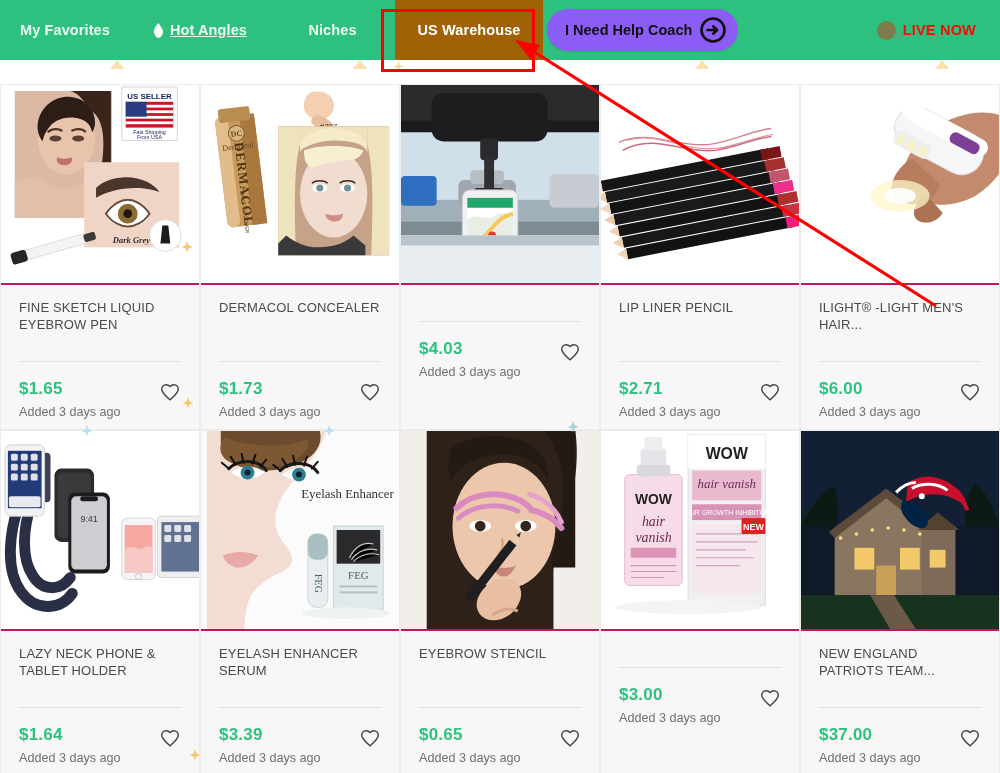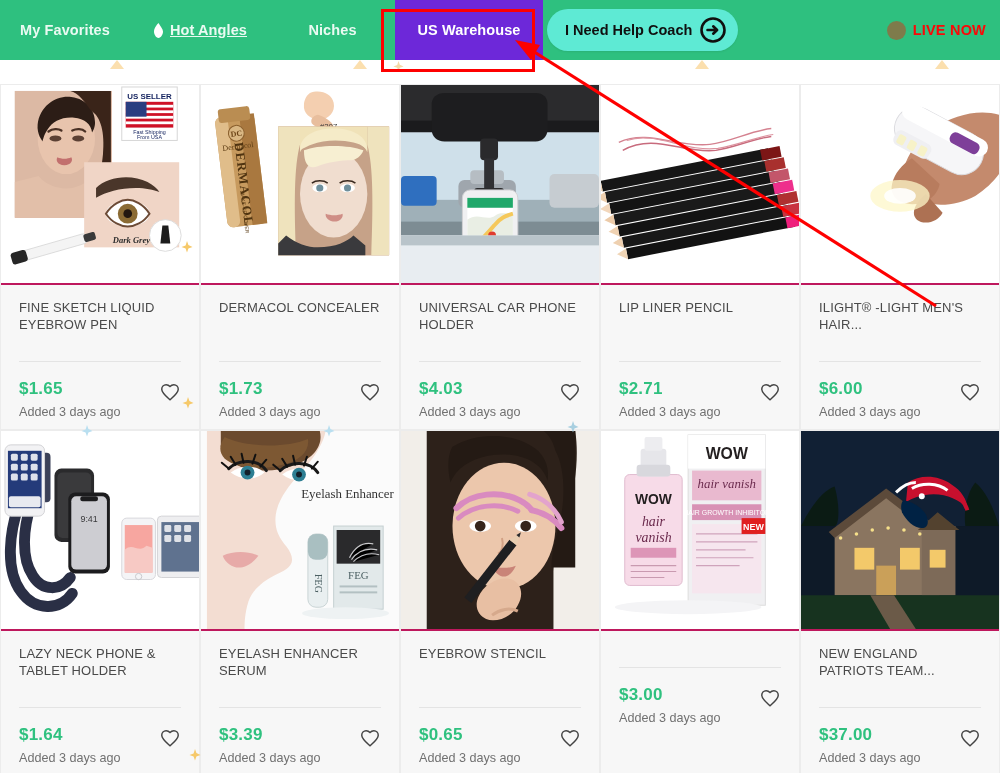--- a/index.html
+++ b/index.html
@@ -34,49 +34,49 @@
     letter-spacing: .1px;
     cursor: pointer;
     padding: 0 10px;
     white-space: nowrap;
   }
   .nav-item.ni-0 { width: 130px; }
   .nav-item.ni-1 { width: 140px; text-decoration: underline; }
   .nav-item.ni-2 { width: 125px; text-align: right; }
   .nav-item.active {
     width: 148px;
-    background: #6d28d9;
+    background: #a16207;
     color: #ffffff;
   }
   .flame-icon { display:inline-block; width:11px; height:15px; position:relative; }
   .flame-icon svg { display:block; }
 
   .coach-btn {
     margin-left: 4px;
     height: 42px;
-    background: #5eead4;
+    background: #8b5cf6;
     border-radius: 21px;
     display: flex;
     align-items: center;
     gap: 8px;
     padding: 0 12px 0 18px;
     cursor: pointer;
     box-shadow: 0 1px 2px rgba(0,0,0,.08);
   }
   .coach-btn .label {
     font-size: 14.5px;
     font-weight: 700;
     color: #101010;
     white-space: nowrap;
   }
   .coach-arrow { width: 26px; height: 26px; flex: 0 0 26px; }
 
   .live-wrap {
     position: absolute;
-    right: 14px; top: 0;
+    right: 24px; top: 0;
     height: 60px;
     display: flex; align-items: center; gap: 7px;
     cursor: pointer;
   }
   .live-dot {
     width: 19px; height: 19px; border-radius: 50%;
     background: #7e7b4b;
   }
   .live-text {
     color: #fb0808;
@@ -357,21 +357,20 @@
           <rect x="67" y="114" width="46" height="10" fill="#20a86a"></rect>
           <path d="M67 136c10-8 20 2 28-4 6-5 12 0 18-4v48H67z" fill="#e9eee4"></path>
           <path d="M70 170c8-12 16-18 24-28 6-8 12-10 19-12" stroke="#f5c85a" stroke-width="4" fill="none"></path>
           <circle cx="92" cy="152" r="4" fill="#e03b2f"></circle>
 
           <rect x="0" y="152" width="200" height="48" fill="#e8edf1"></rect>
           <rect x="0" y="152" width="200" height="10" fill="#b9c4ca"></rect>
         </svg>
       </div>
       <div class="card-body">
-        <div class="card-title">UNIVERSAL CAR PHONE HOLDER</div>
         <div class="card-sep"></div>
         <div class="card-foot">
           <div class="price-block">
             <div class="price">$4.03</div>
             <div class="added">Added 3 days ago</div>
           </div>
           <span class="heart">
             <svg width="22" height="22" viewBox="0 0 24 24">
                 <path d="M12 20.5l-1.3-1.2C5.9 15 3 12.3 3 8.9 3 6.2 5.1 4 7.8 4c1.6 0 3.1.7 4.2 1.9C13.1 4.7 14.6 4 16.2 4 18.9 4 21 6.2 21 8.9c0 3.4-2.9 6.1-7.7 10.4z" fill="none" stroke="#444" stroke-width="1.6"></path>
               </svg>

